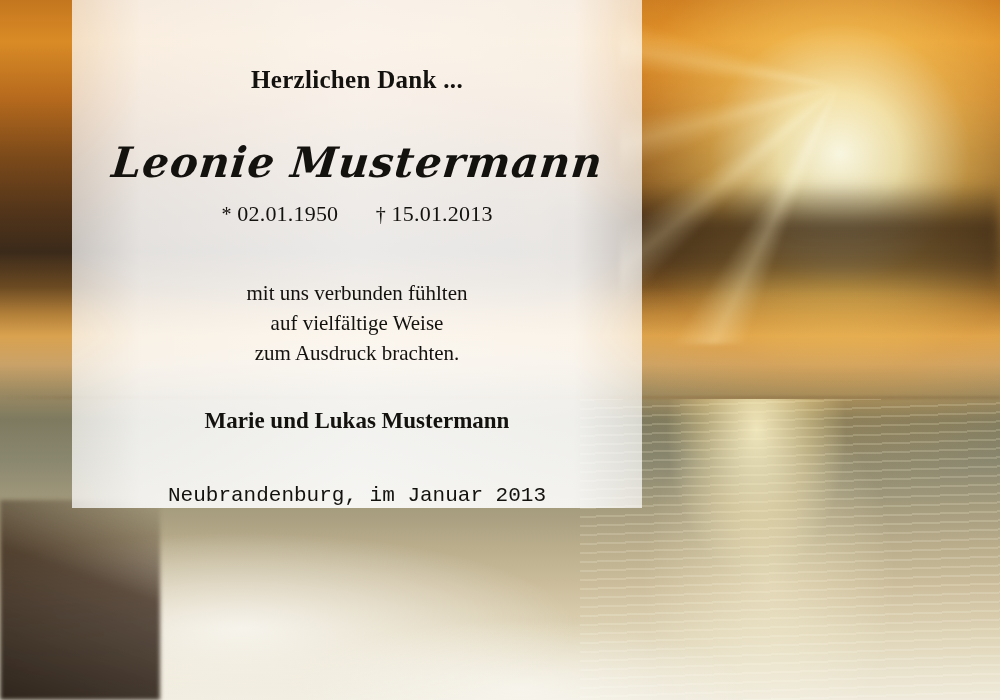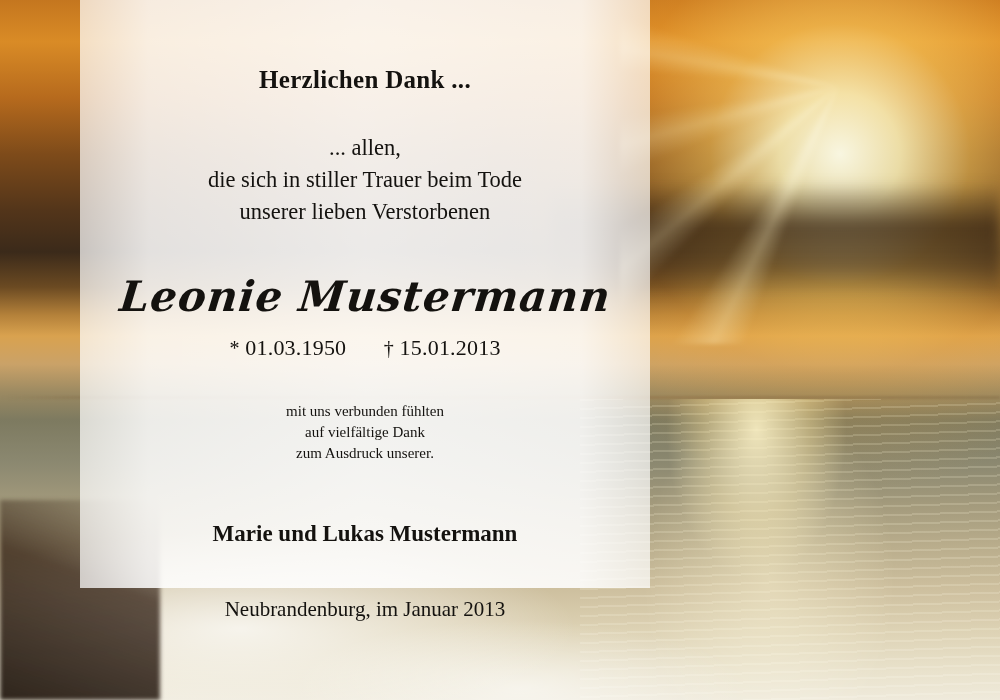--- a/index.html
+++ b/index.html
@@ -116,24 +116,24 @@
         rgba(255,240,190,0.0) 74deg,
         rgba(255,240,190,0.24) 80deg,
         rgba(255,240,190,0.0) 88deg);
     mix-blend-mode: screen;
     filter: blur(2px);
   }
 
   
   .panel {
     position: absolute;
-    left: 80px;
+    left: 72px;
     top: 0;
     width: 570px;
-    height: 588px;
+    height: 508px;
     background: linear-gradient(90deg,
        rgba(255,255,255,0.72) 0%,
        rgba(255,255,255,0.86) 12%,
        rgba(255,255,255,0.90) 50%,
        rgba(255,255,255,0.88) 88%,
        rgba(255,255,255,0.70) 100%);
   }
   .panel-inner {
     position: absolute;
     inset: 0;
@@ -168,74 +168,70 @@
   }
   .dates {
     margin-top: 14px;
     font-size: 22px;
     letter-spacing: 0.2px;
   }
   .dates .sym { font-size: 20px; }
   .dates .gap { display: inline-block; width: 26px; }
 
   .body-text {
+    margin-top: 52px;
+    font-size: 21px;
+    line-height: 1.42;
+  }
+  .body-text div { white-space: nowrap; }
+
+  .signature {
     margin-top: 40px;
-    font-size: 15px;
-    line-height: 1.42;
-  }
-  .body-text div { white-space: nowrap; }
-
-  .signature {
-    margin-top: 56px;
     font-weight: bold;
     font-size: 23px;
   }
   .place-date {
     margin-top: 50px;
     font-size: 21px;
+    font-family: Liberation Mono, monospace;
   }
 </style>
 </head>
 <body>
 
 <div id="card">
 
   <div class="photo"></div>
   <div class="cloud-band"></div>
   <div class="sun-rays"></div>
   <div class="horizon"></div>
   <div class="water-glint"></div>
   <div class="surf"></div>
   <div class="beach"></div>
 
   <div class="panel">
     <div class="panel-inner">
 
       <div class="thanks-title">Herzlichen Dank ...</div>
 
-      <div class="intro">
-        <div>... allen,</div>
-        <div>die sich in stiller Trauer beim Tode</div>
-        <div>unserer lieben Verstorbenen</div>
-      </div>
 
       <div class="name">Leonie Mustermann</div>
 
       <div class="dates">
         <span class="sym">*</span>
-        <span>01.03.1950</span>
+        <span>02.01.1950</span>
         <span class="gap"></span>
         <span class="sym">†</span>
         <span>15.01.2013</span>
       </div>
 
       <div class="body-text">
         <div>mit uns verbunden fühlten</div>
-        <div>auf vielfältige Dank</div>
-        <div>zum Ausdruck unserer.</div>
+        <div>auf vielfältige Weise</div>
+        <div>zum Ausdruck brachten.</div>
       </div>
 
       <div class="signature">Marie und Lukas Mustermann</div>
 
       <div class="place-date">Neubrandenburg, im Januar 2013</div>
 
     </div>
   </div>
 </div>
 

